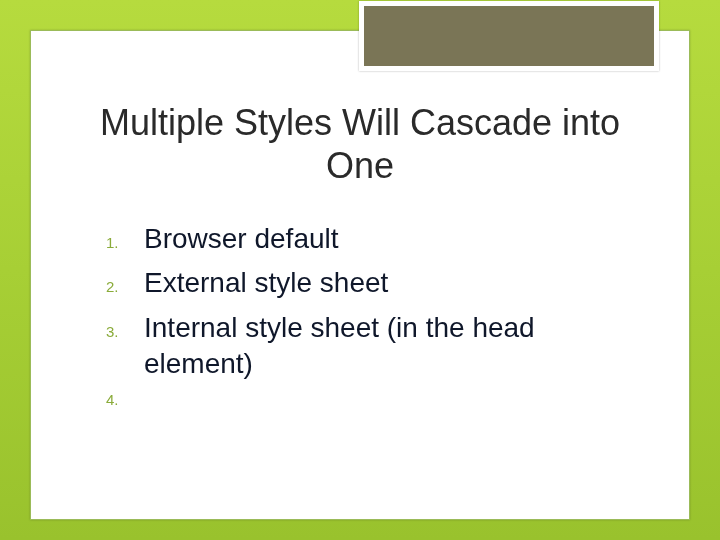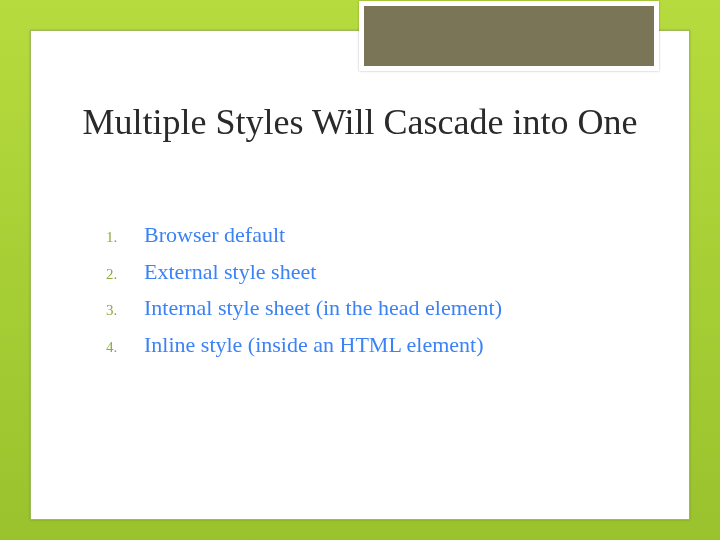--- a/index.html
+++ b/index.html
@@ -9,21 +9,20 @@
     width: 720px;
     height: 540px;
     overflow: hidden;
     font-family: Arial, Helvetica, sans-serif;
   }
   .slide-bg {
     width: 720px;
     height: 540px;
     background: linear-gradient(to bottom, #b6db3e 0%, #a7cf35 50%, #99c22d 100%);
     position: relative;
-    font-family: Liberation Serif, serif;
   }
   .card {
     position: absolute;
     left: 30px;
     top: 30px;
     width: 660px;
     height: 490px;
     background: #ffffff;
     border: 1px solid #9bbb59;
     box-shadow: 0 0 2px rgba(0,0,0,0.2);
@@ -61,22 +60,22 @@
     margin-bottom: 8px;
   }
   .num {
     width: 38px;
     flex-shrink: 0;
     color: #8aab3a;
     font-size: 15px;
     font-weight: 400;
   }
   .item-text {
-    color: #3b82f6;
-    font-size: 22px;
+    color: #0f172a;
+    font-size: 28px;
     font-weight: 400;
     line-height: 1.3;
   }
 </style>
 </head>
 <body>
 
 <div class="slide-bg">
   <div class="card">
     <div class="header-box"></div>
@@ -89,17 +88,16 @@
       <div class="list-row">
         <span class="num">2.</span>
         <span class="item-text">External style sheet</span>
       </div>
       <div class="list-row">
         <span class="num">3.</span>
         <span class="item-text">Internal style sheet (in the head element)</span>
       </div>
       <div class="list-row">
         <span class="num">4.</span>
-        <span class="item-text">Inline style (inside an HTML element)</span>
       </div>
     </div>
   </div>
 </div>
 
 </body></html>

